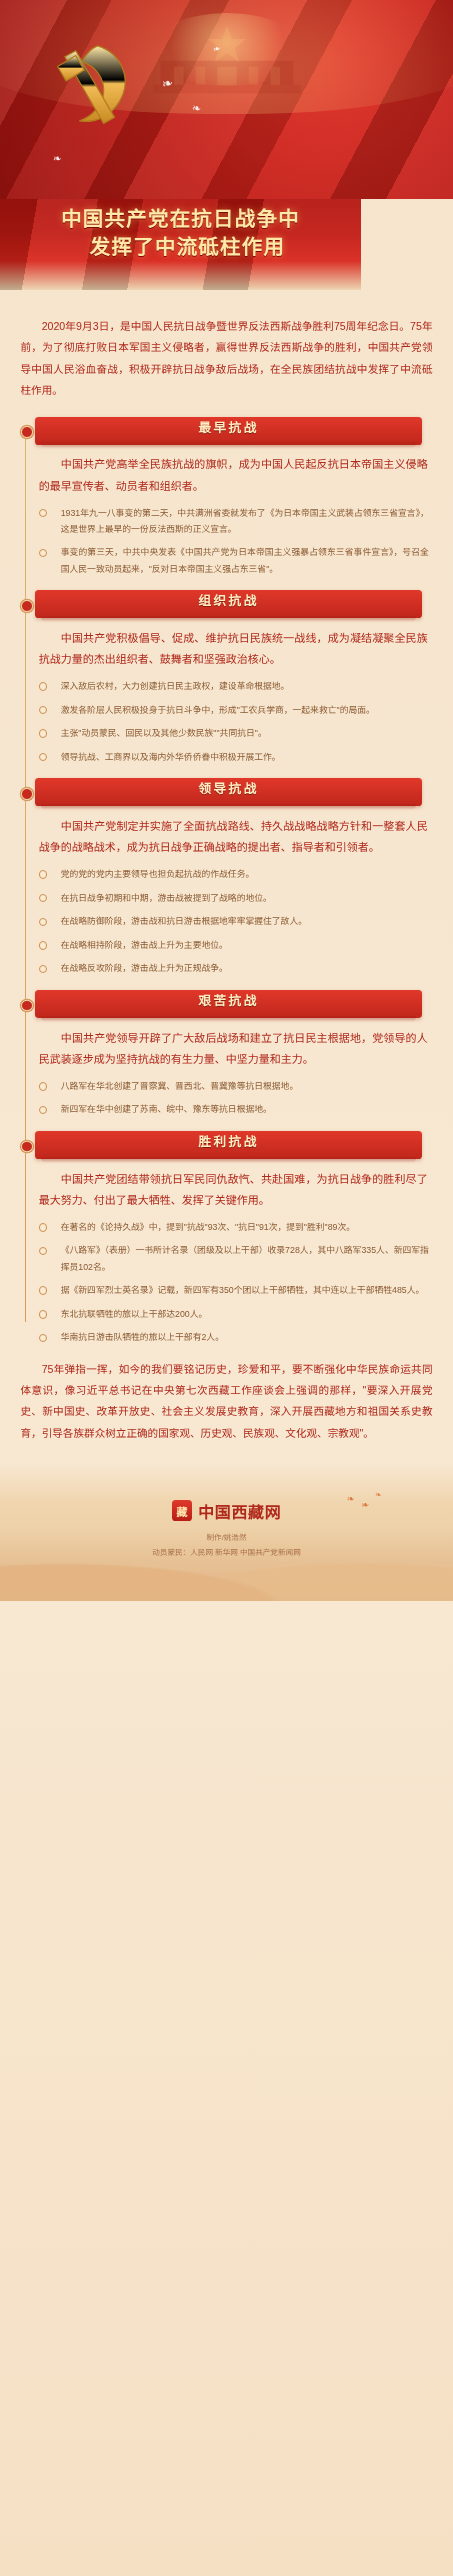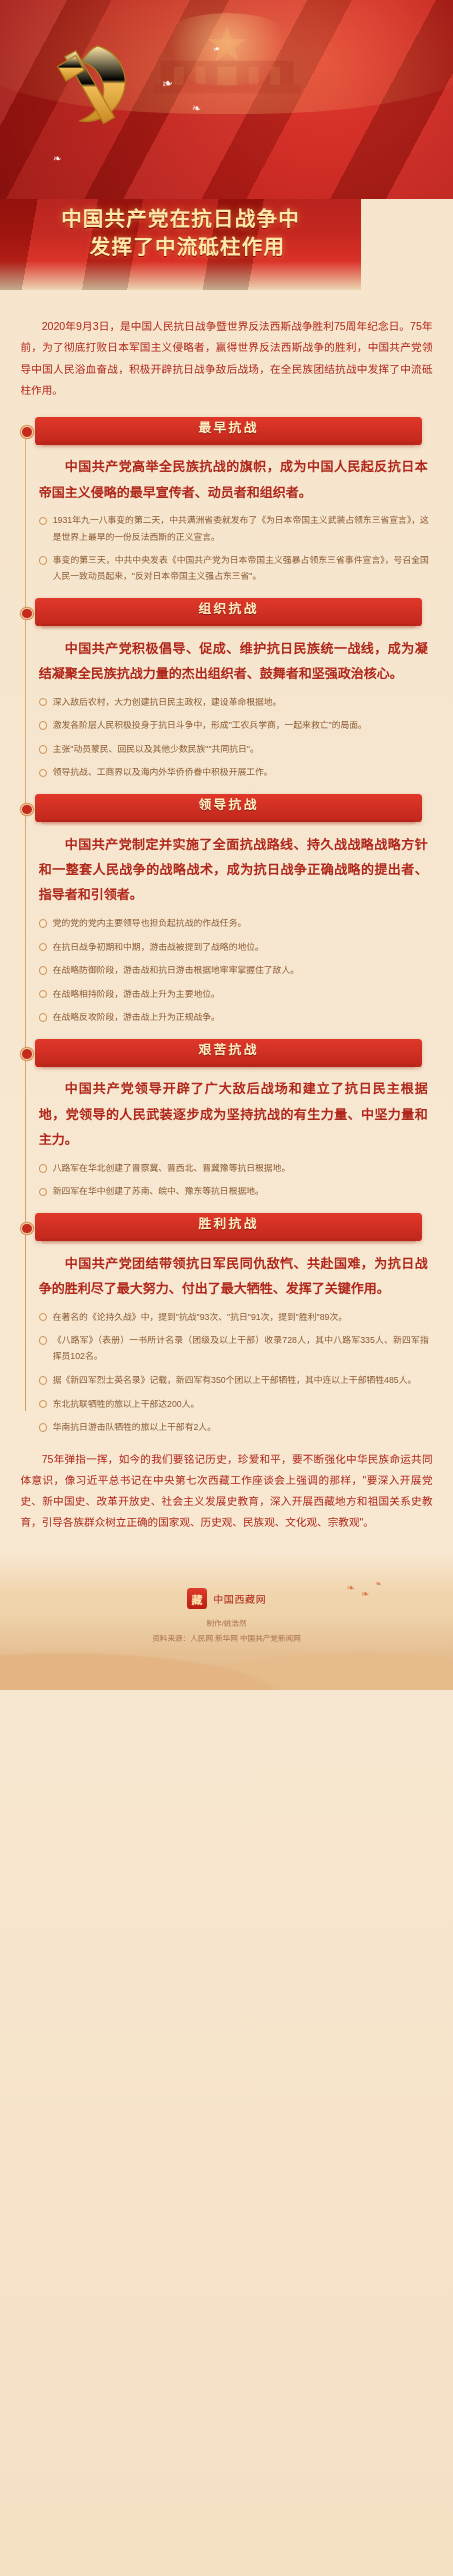--- a/index.html
+++ b/index.html
@@ -158,24 +158,24 @@
   .sec-title {
     color:#ffeec2;
     font-size: 12.7px;
     font-weight: bold;
     letter-spacing: 2.4px;
     font-family:"Liberation Serif","DejaVu Serif", serif;
     text-shadow: 0 0.6px 0.6px rgba(90,10,5,.6);
   }
   .sec-lead {
     margin: 9.7px 4.8px 7.3px 7.3px;
-    font-size: 13px;
+    font-size: 11px;
     line-height: 1.95;
     color:#b0281b;
-    font-weight: bold;
+    font-weight: normal;
     text-indent: 2em;
     text-align: justify;
   }
   .bullets { margin: 0 3.6px 0 7.3px; }
   .bullet {
     display:flex;
     align-items:flex-start;
     margin-bottom: 7.3px;
   }
   .bullet .dot {
@@ -184,20 +184,21 @@
     margin: 4.2px 5.4px 0 0;
     border-radius: 50%;
     border: 1.2px solid #cf8f4e;
     background: #f9ead2;
   }
   .bullet .txt {
     font-size: 8.8px;
     line-height: 1.85;
     color:#8a5a32;
     text-align: justify;
+    margin-left: 8px;
   }
 
   
   .closing {
     margin: 8.5px 20.5px 0;
     font-size: 10.6px;
     line-height: 2.0;
     color:#b0281b;
     text-indent: 2em;
     text-align: justify;
@@ -228,23 +229,23 @@
   .brand-mark {
     width: 20.5px; height:20.5px;
     border-radius: 3.6px;
     background: linear-gradient(180deg,#e03b2b,#b81d14);
     color:#ffe7b0;
     display:flex; align-items:center; justify-content:center;
     font-size: 11px; font-weight:bold;
     font-family:"Liberation Serif", serif;
   }
   .brand-text {
-    font-size: 10px;
+    font-size: 16px;
     color:#b0281b;
-    font-weight:normal;
+    font-weight:bold;
     letter-spacing: 0.6px;
     font-family:"Liberation Serif","DejaVu Serif", serif;
   }
   .credits {
     position:relative;
     margin-top: 8.5px;
     text-align:center;
     color:#a9704a;
     font-size: 7.6px;
     line-height: 1.9;
@@ -444,18 +445,18 @@
       <span class="f3">❧</span>
     </div>
 
     <div class="footer-brand">
       <span class="brand-mark">藏</span>
       <span class="brand-text">中国西藏网</span>
     </div>
 
     <div class="credits">
       <div>制作/姚浩然</div>
-      <div>资料来源：人民网 新华网 中国共产党新闻网</div>
+      <div>动员蒙民：人民网 新华网 中国共产党新闻网</div>
     </div>
   </div>
 
 </div>
 
 
 </body></html>

